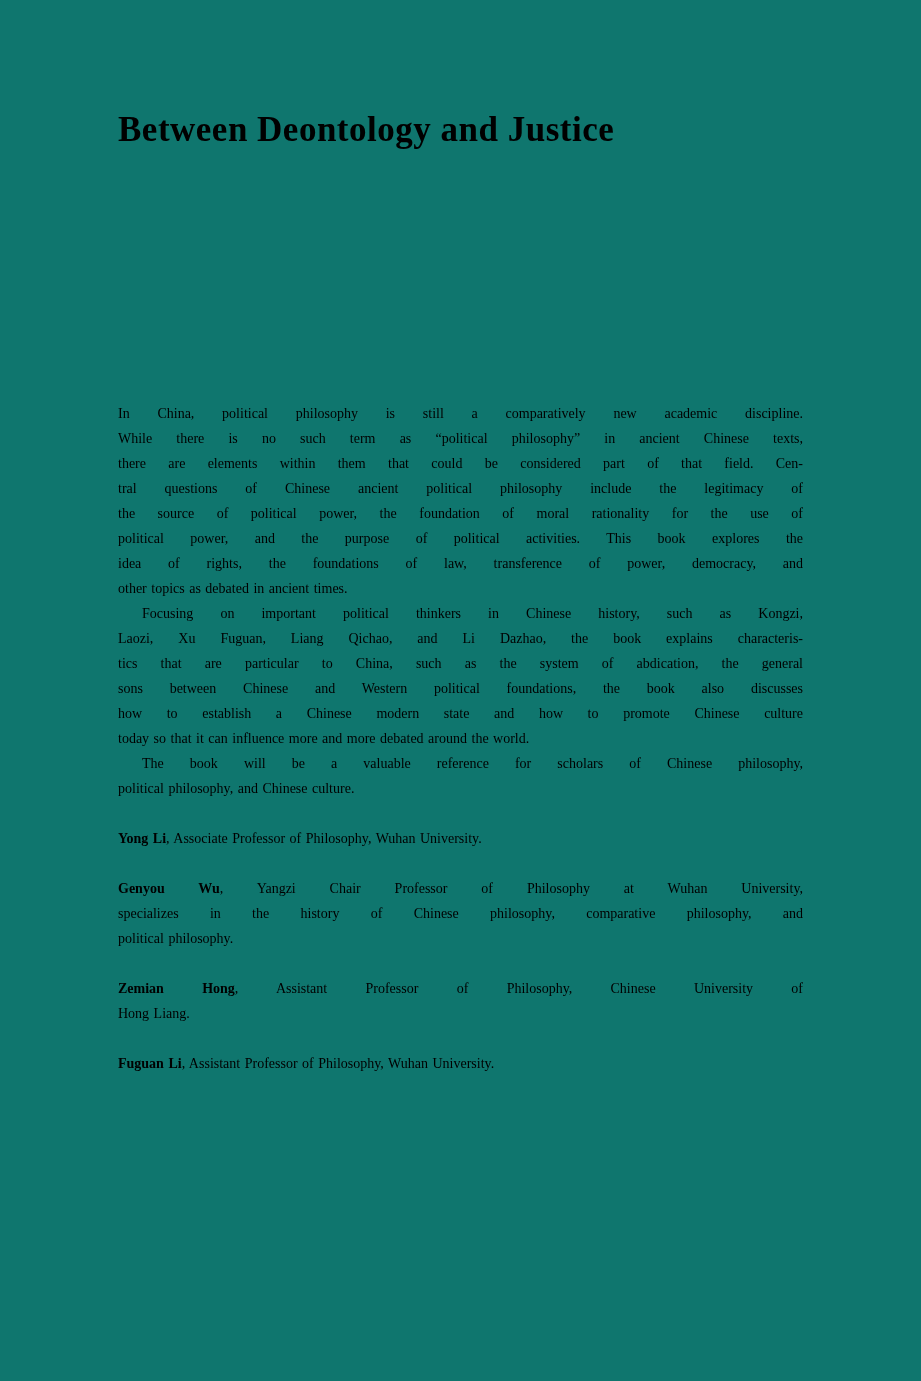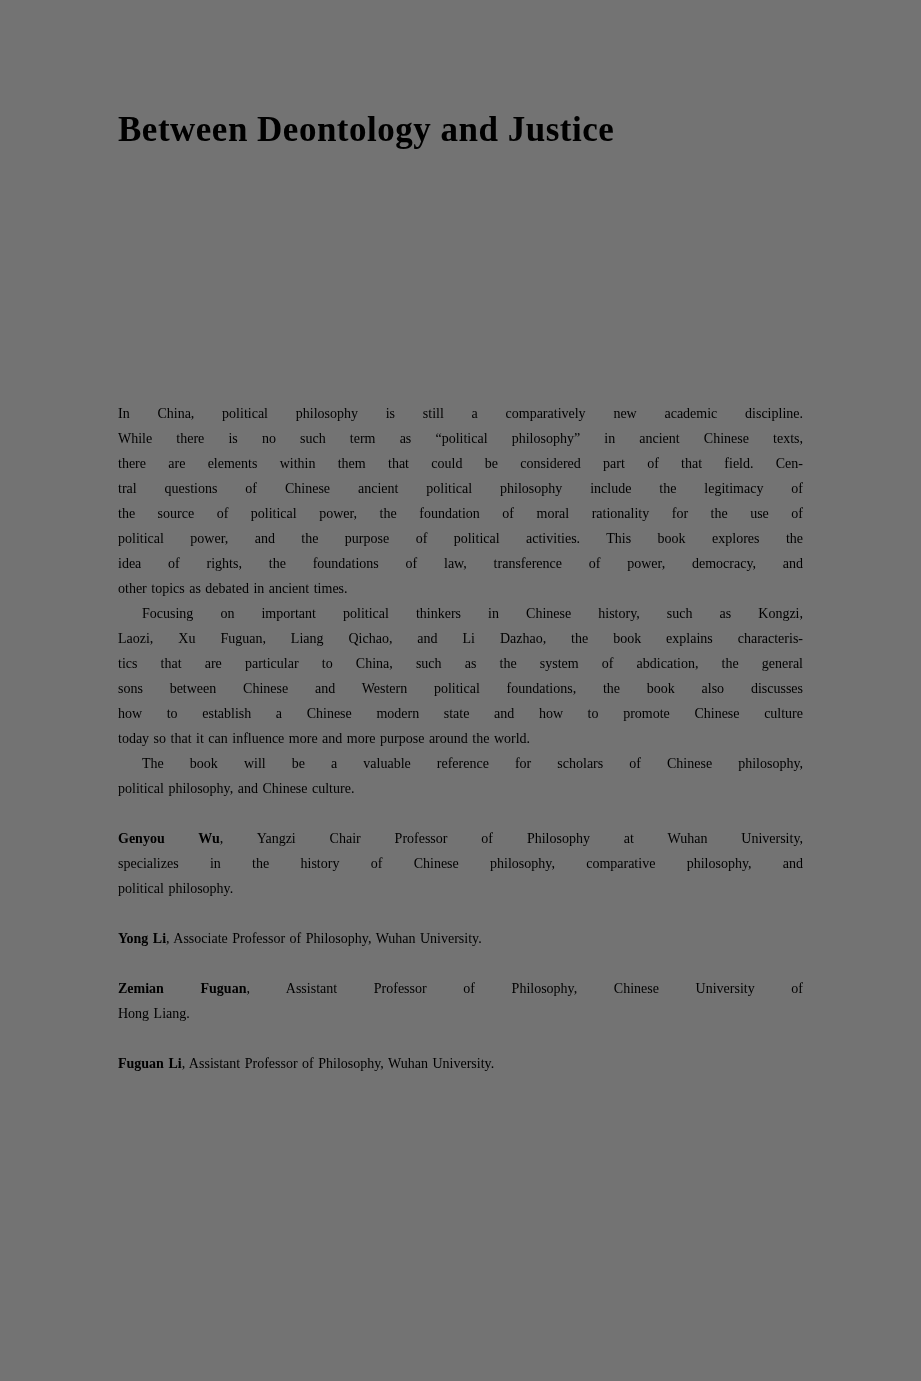--- a/index.html
+++ b/index.html
@@ -1,20 +1,20 @@
 <!DOCTYPE html>
 <html><head>
 <meta charset="utf-8">
 <style>
   html, body { margin: 0; padding: 0; background: #ffffff; }
   .page {
     position: relative;
     width: 921px;
     height: 1381px;
-    background: #737373;
+    background: #0f766e;
     font-family: "Liberation Serif", "DejaVu Serif", serif;
     color: #000000;
     overflow: hidden;
   }
   .book-title {
     position: absolute;
     left: 118px;
     top: 110px;
     margin: 0;
     font-family: "Liberation Serif", "DejaVu Serif", serif;
@@ -62,35 +62,35 @@
         <div class="line">tral questions of Chinese ancient political philosophy include the legitimacy of</div>
         <div class="line">the source of political power, the foundation of moral rationality for the use of</div>
         <div class="line">political power, and the purpose of political activities. This book explores the</div>
         <div class="line">idea of rights, the foundations of law, transference of power, democracy, and</div>
         <div class="line last">other topics as debated in ancient times.</div>
         <div class="line indent">Focusing on important political thinkers in Chinese history, such as Kongzi,</div>
         <div class="line">Laozi, Xu Fuguan, Liang Qichao, and Li Dazhao, the book explains characteris-</div>
         <div class="line">tics that are particular to China, such as the system of abdication, the general</div>
         <div class="line">sons between Chinese and Western political foundations, the book also discusses</div>
         <div class="line">how to establish a Chinese modern state and how to promote Chinese culture</div>
-        <div class="line last">today so that it can influence more and more purpose around the world.</div>
+        <div class="line last">today so that it can influence more and more debated around the world.</div>
         <div class="line indent">The book will be a valuable reference for scholars of Chinese philosophy,</div>
         <div class="line last">political philosophy, and Chinese culture.</div>
       </div>
     <div class="bios">
+        <div class="bio">
+          <div class="line last"><b>Yong Li</b>, Associate Professor of Philosophy, Wuhan University.</div>
+        </div>
         <div class="bio">
           <div class="line"><b>Genyou Wu</b>, Yangzi Chair Professor of Philosophy at Wuhan University,</div>
           <div class="line">specializes in the history of Chinese philosophy, comparative philosophy, and</div>
           <div class="line last">political philosophy.</div>
         </div>
         <div class="bio">
-          <div class="line last"><b>Yong Li</b>, Associate Professor of Philosophy, Wuhan University.</div>
-        </div>
-        <div class="bio">
-          <div class="line"><b>Zemian Fuguan</b>, Assistant Professor of Philosophy, Chinese University of</div>
+          <div class="line"><b>Zemian Hong</b>, Assistant Professor of Philosophy, Chinese University of</div>
           <div class="line last">Hong Liang.</div>
         </div>
         <div class="bio">
           <div class="line last"><b>Fuguan Li</b>, Assistant Professor of Philosophy, Wuhan University.</div>
         </div>
       </div>
   </div>
 </div>
 
 </body></html>

